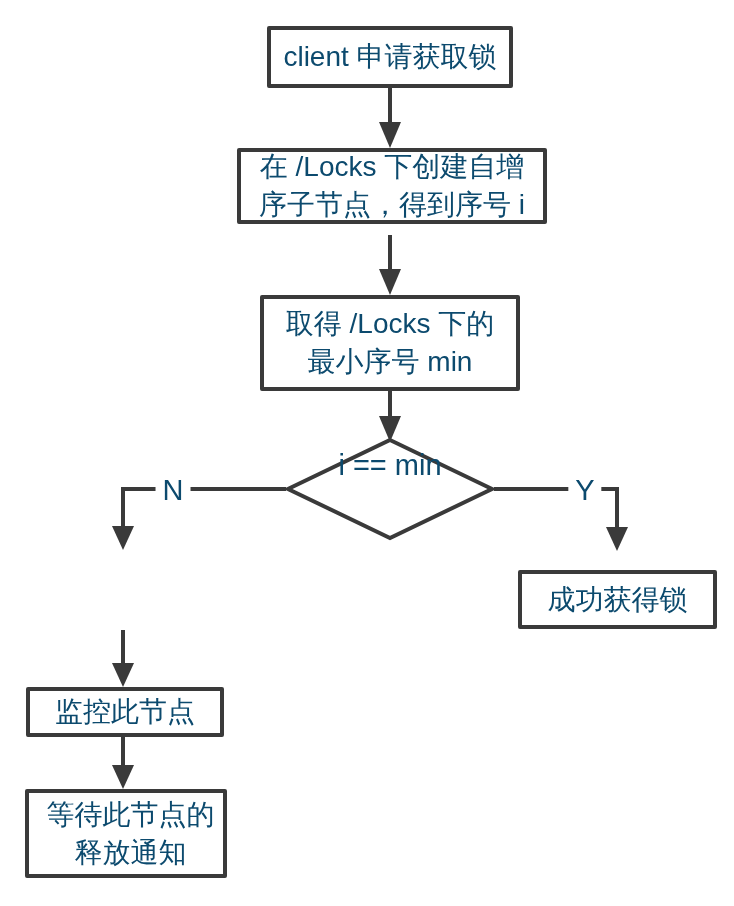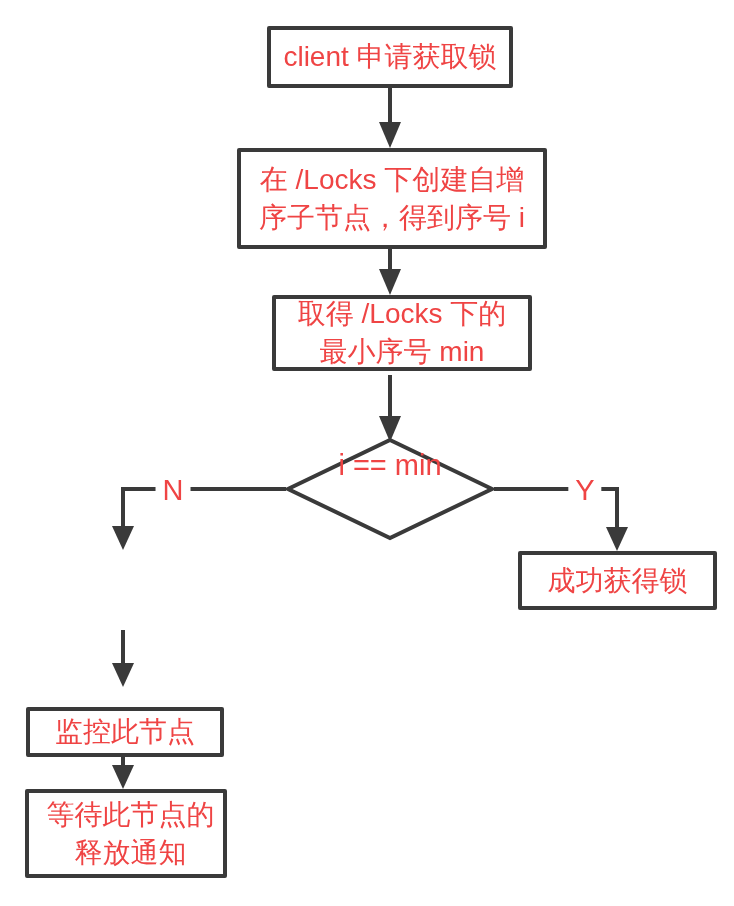--- a/index.html
+++ b/index.html
@@ -3,21 +3,21 @@
 <meta charset="utf-8">
 <style>
   * { margin: 0; padding: 0; box-sizing: border-box; }
   html, body { background: #ffffff; }
   .canvas {
     position: relative;
     width: 734px;
     height: 906px;
     background: #ffffff;
     font-family: "Liberation Sans", "DejaVu Sans", sans-serif;
-    color: #ef4444;
+    color: #0c4a6e;
     overflow: hidden;
   }
   .connector-layer {
     position: absolute;
     left: 0; top: 0;
     width: 734px; height: 906px;
   }
   .node {
     position: absolute;
     border: 4px solid #3a3a3a;
@@ -25,26 +25,26 @@
     background: #ffffff;
     display: flex;
     align-items: center;
     justify-content: center;
     text-align: center;
     font-size: 28px;
     line-height: 1.34;
     white-space: pre-line;
   }
   .node-client  { left: 267px; top: 26px;  width: 246px; height: 62px; }
-  .node-create  { left: 237px; top: 148px; width: 310px; height: 101px; }
-  .node-min     { left: 272px; top: 295px; width: 260px; height: 76px; }
+  .node-create  { left: 237px; top: 148px; width: 310px; height: 76px; }
+  .node-min     { left: 260px; top: 295px; width: 260px; height: 96px; }
   .node-prev    { left: 19px;  top: 550px; width: 209px; height: 80px; }
-  .node-watch   { left: 26px;  top: 687px; width: 198px; height: 50px; margin-top: 20px; }
+  .node-watch   { left: 26px;  top: 687px; width: 198px; height: 50px; }
   .node-wait    { left: 25px;  top: 789px; width: 202px; height: 89px; padding-left: 9px; }
-  .node-success { left: 518px; top: 551px; width: 199px; height: 59px; }
+  .node-success { left: 518px; top: 570px; width: 199px; height: 59px; }
   .decision-label {
     position: absolute;
     left: 288px; top: 416px;
     width: 204px; height: 98px;
     display: flex;
     align-items: center;
     justify-content: center;
     font-size: 29px;
     background: transparent;
   }

